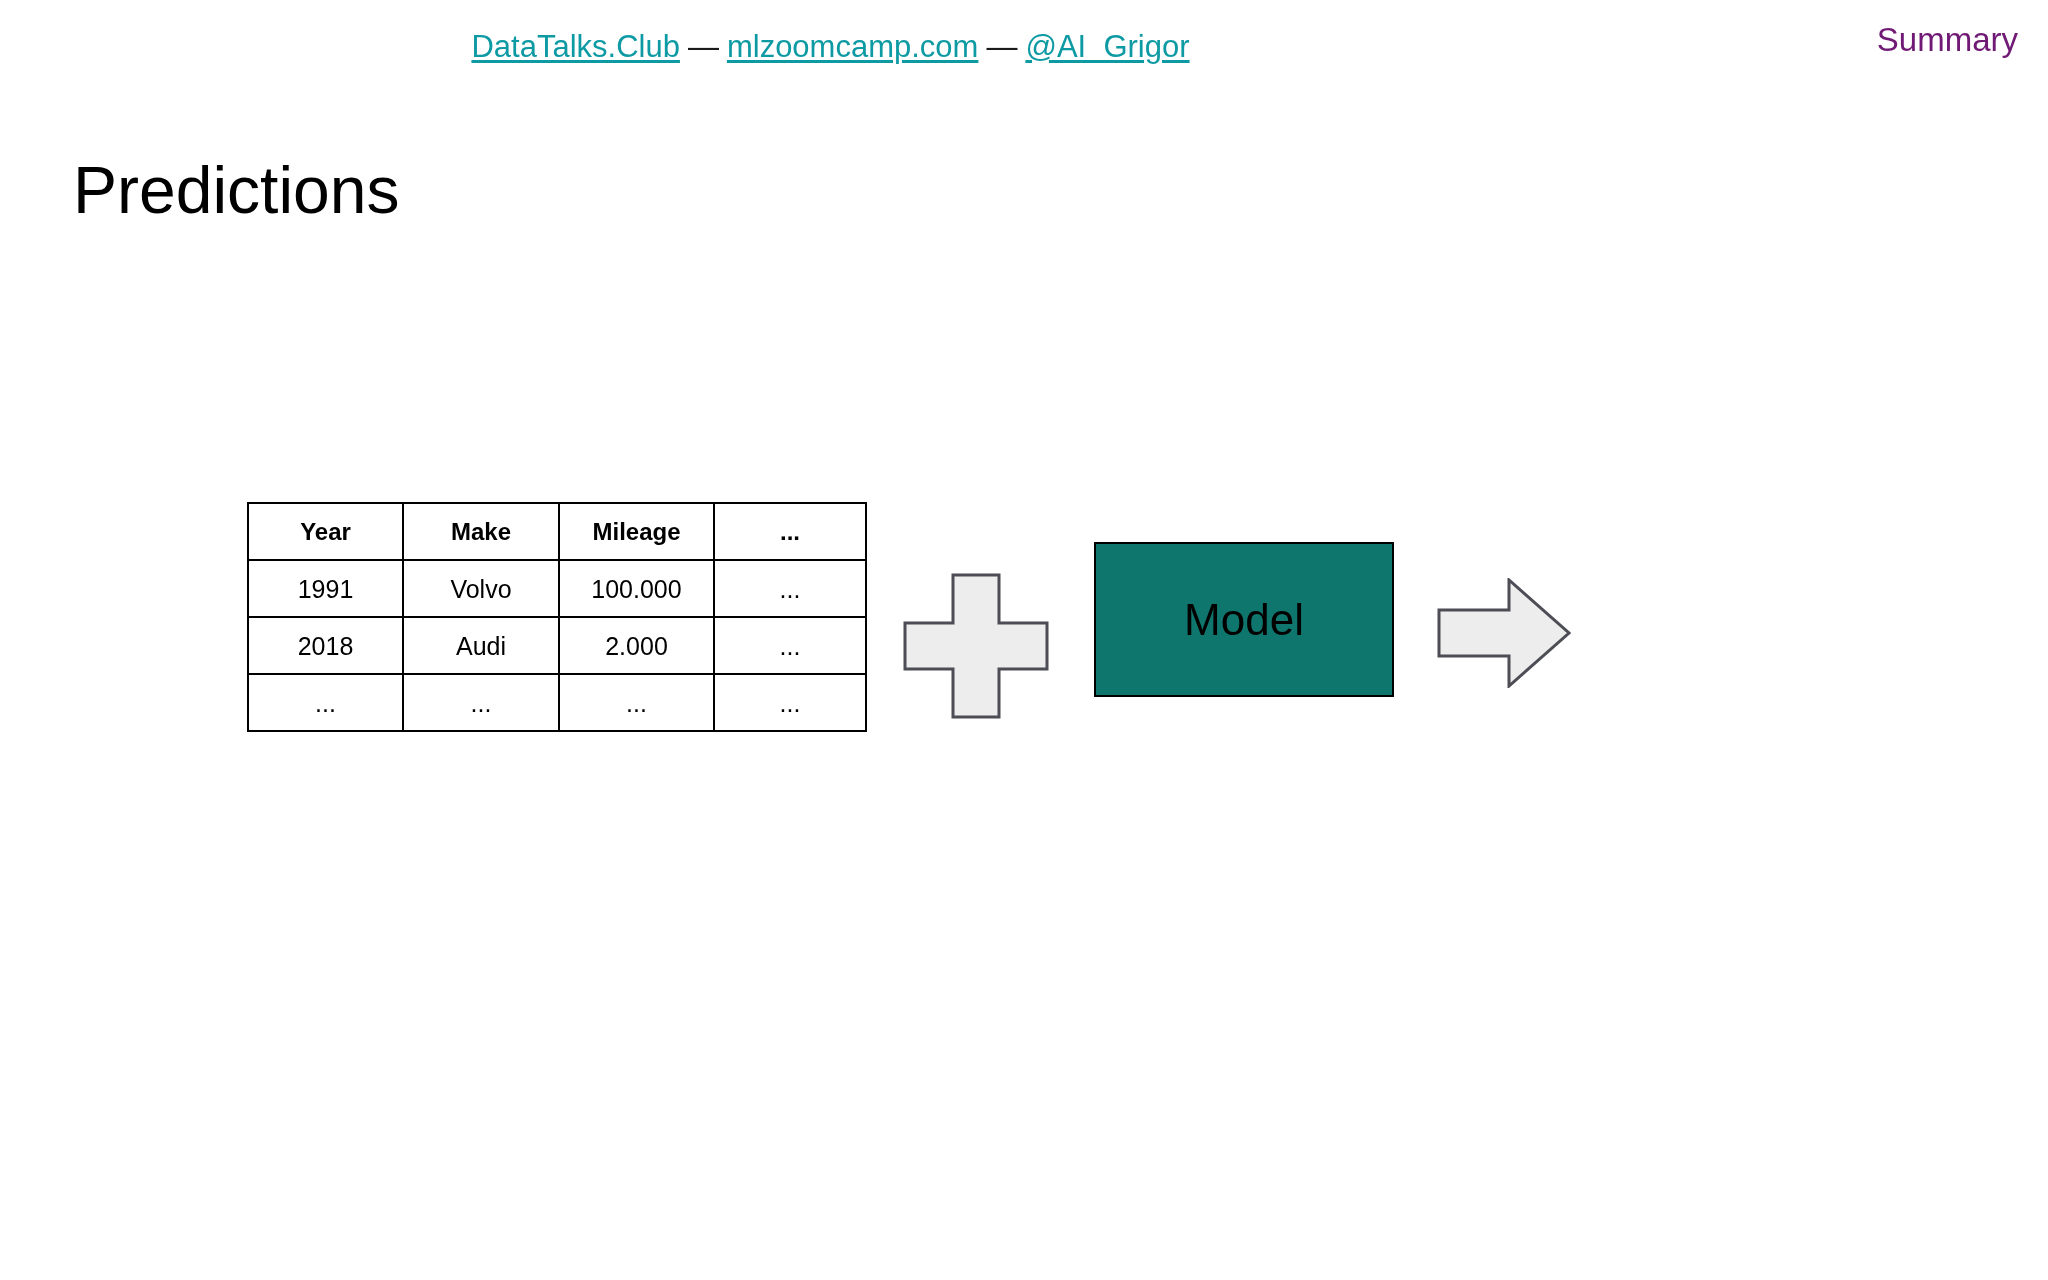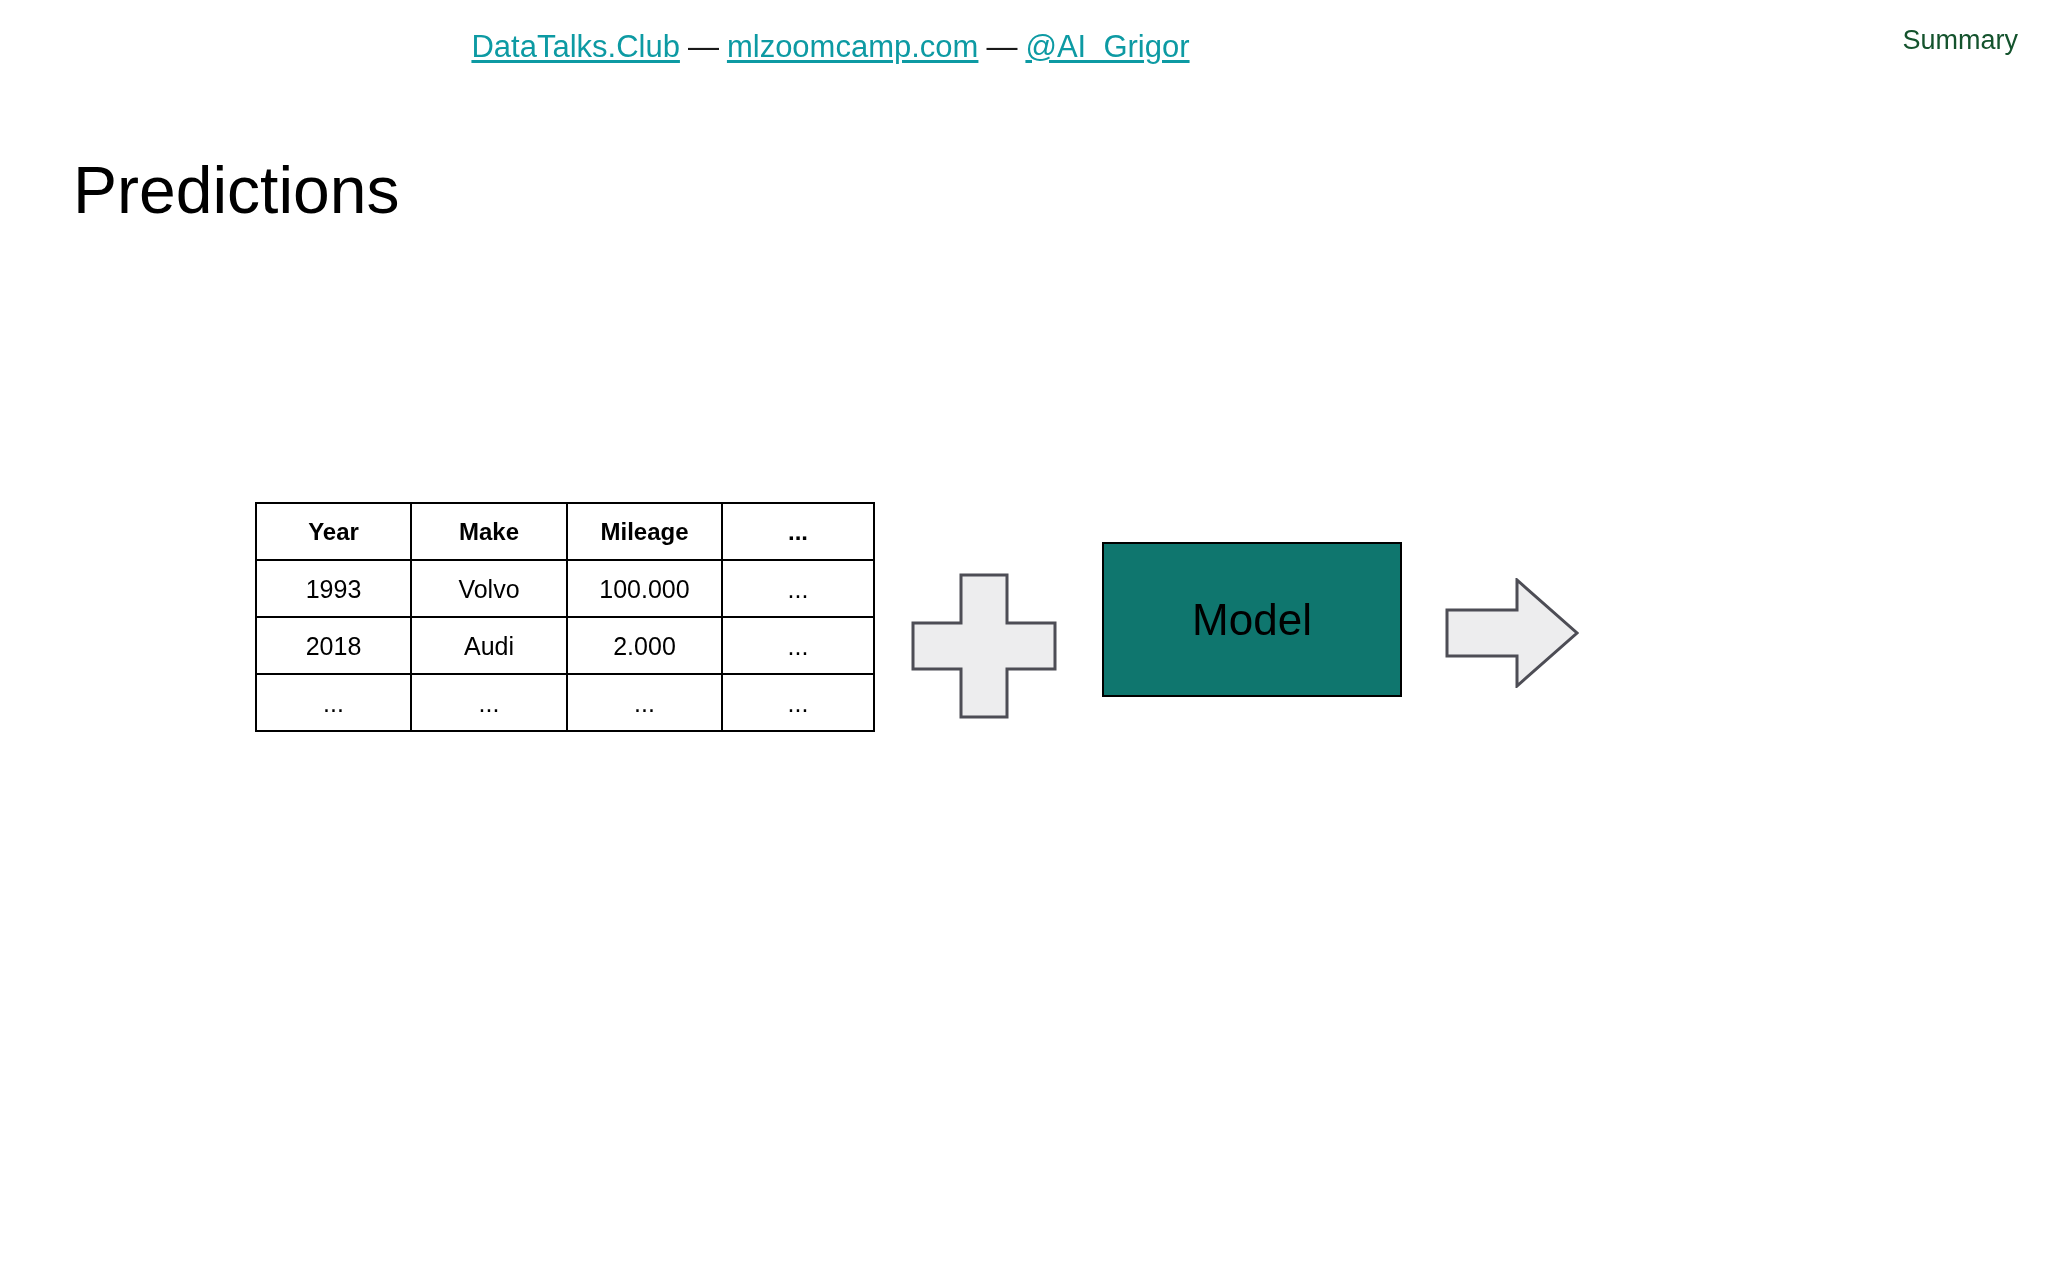--- a/index.html
+++ b/index.html
@@ -36,23 +36,23 @@
   #slide-header .hdr-sep {
     color: #1a1a1a;
     padding: 0 8px;
     letter-spacing: 0;
   }
 
   #summary-label {
     position: absolute;
     top: 20px;
     right: 30px;
-    font-size: 27px;
+    font-size: 33px;
     line-height: 40px;
-    color: #14532d;
+    color: #701a75;
     white-space: nowrap;
   }
 
   
   #page-title {
     position: absolute;
     left: 73px;
     top: 108px;
     font-size: 66px;
     line-height: 76px;
@@ -61,21 +61,20 @@
     white-space: nowrap;
   }
 
   
   #diagram {
     position: absolute;
     left: 0;
     top: 0;
     width: 1753px;
     height: 1280px;
-    margin-left: 8px;
   }
 
   
   .grid-table {
     position: absolute;
     border-collapse: collapse;
     table-layout: fixed;
     background: #ffffff;
   }
   .grid-table td, .grid-table th {
@@ -162,21 +161,21 @@
     <thead>
       <tr>
         <th>Year</th>
         <th>Make</th>
         <th>Mileage</th>
         <th>...</th>
       </tr>
     </thead>
     <tbody>
       <tr>
-        <td>1993</td>
+        <td>1991</td>
         <td>Volvo</td>
         <td>100.000</td>
         <td>...</td>
       </tr>
       <tr>
         <td>2018</td>
         <td>Audi</td>
         <td>2.000</td>
         <td>...</td>
       </tr>

